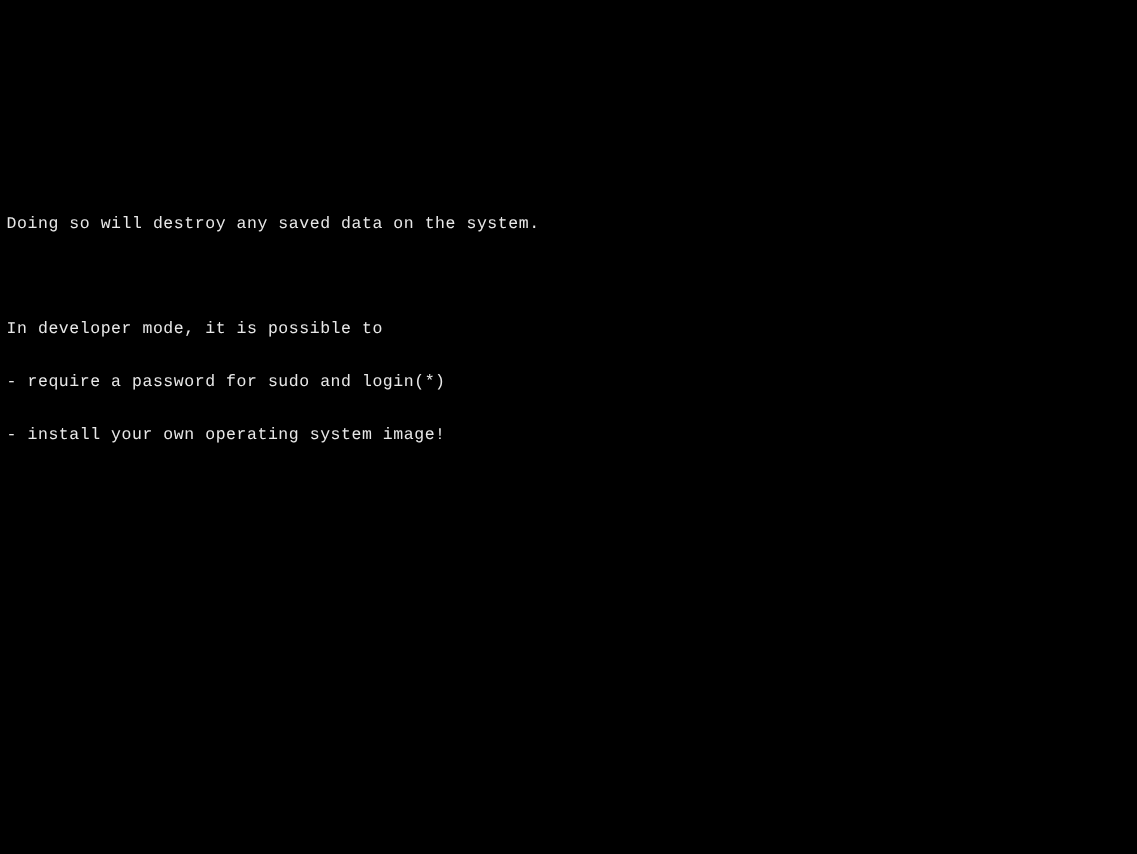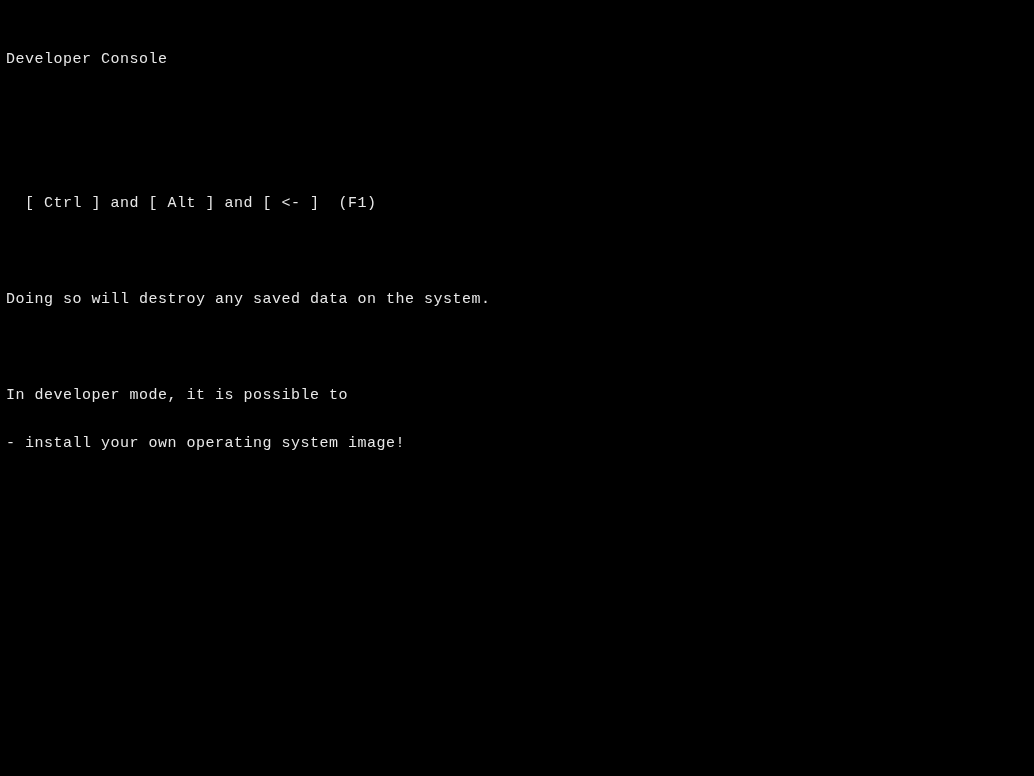--- a/index.html
+++ b/index.html
@@ -25,28 +25,27 @@
     }
     .line {
       display: block;
       min-height: 16px;
     }
   </style>
 </head>
 <body>
 
 <div class="terminal">
-  <span class="line">Developer Console</span>
   <span class="line"> </span>
   <span class="line"> </span>
-  <span class="line">  [ Ctrl ] and [ Alt ] and [ &lt;- ]  (F1)</span>
   <span class="line"> </span>
   <span class="line">Doing so will destroy any saved data on the system.</span>
   <span class="line"> </span>
   <span class="line">In developer mode, it is possible to</span>
+  <span class="line">- require a password for sudo and login(*)</span>
   <span class="line">- install your own operating system image!</span>
   <span class="line"> </span>
   
   
   
   
   
   
   
   

